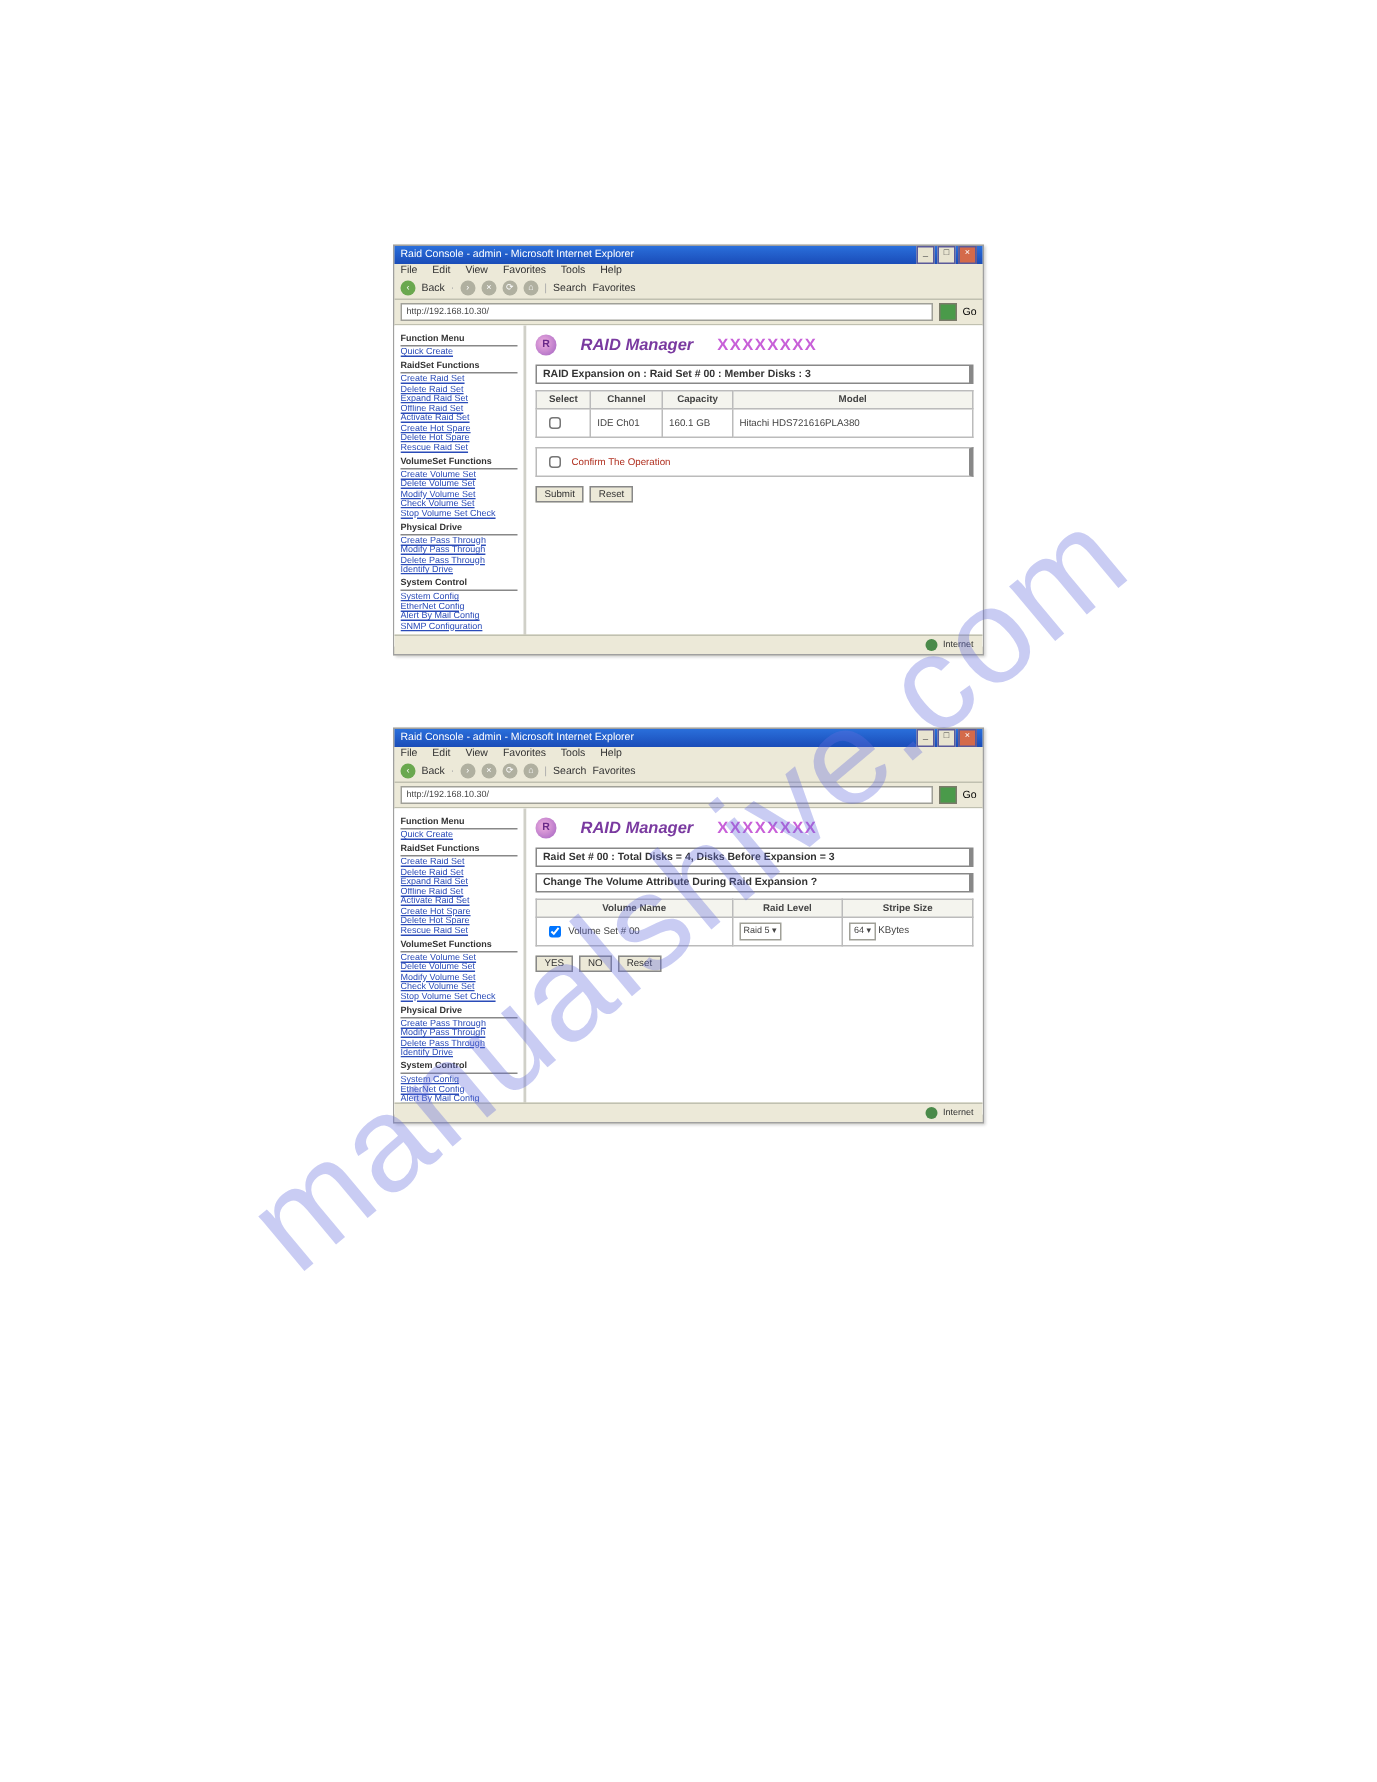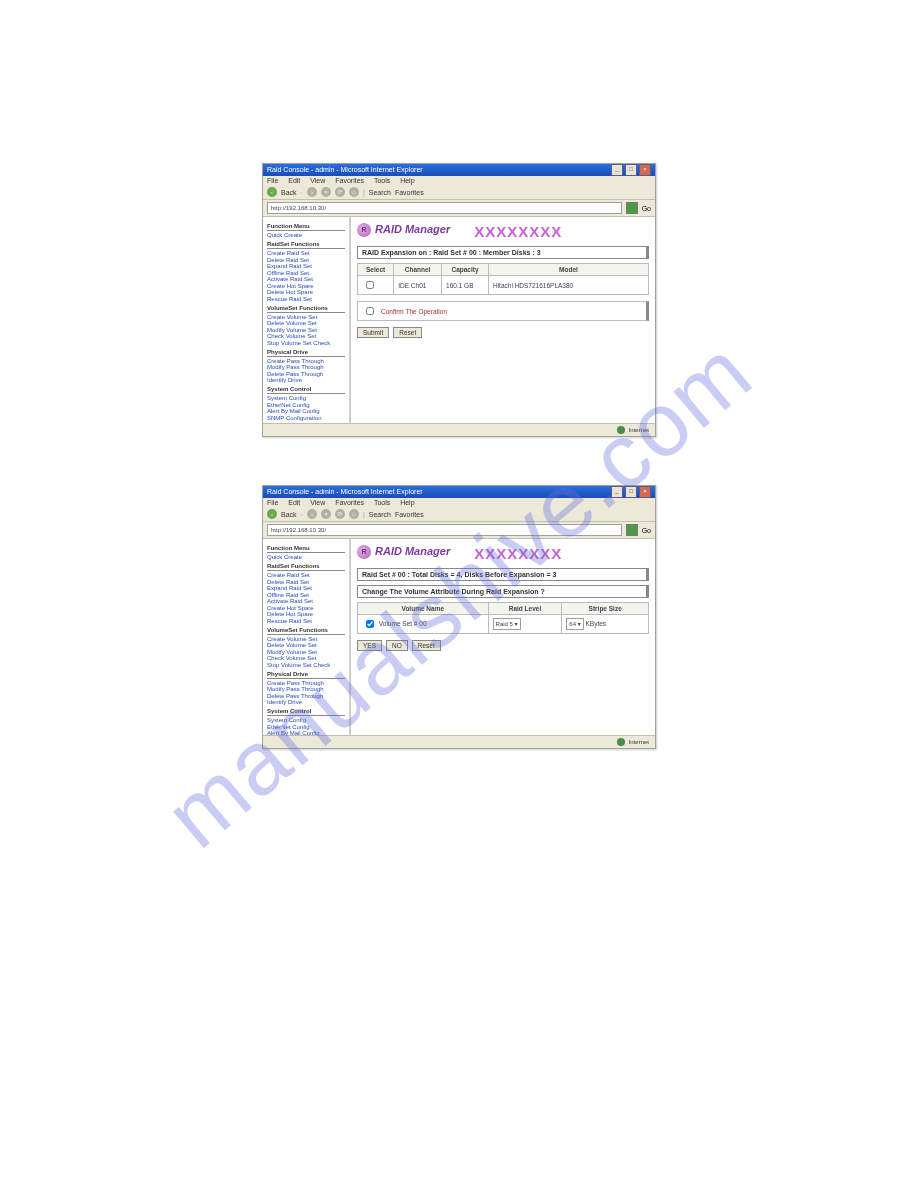--- a/index.html
+++ b/index.html
@@ -141,46 +141,45 @@
     white-space: nowrap;
     overflow: hidden;
   }
   .main {
     flex: 1;
     background: #fff;
     padding: 6px;
   }
   .brand {
     display: flex;
-    align-items: flex-start;
-    gap: 4px;
+    align-items: center;
+    gap: 16px;
     margin-bottom: 6px;
   }
   .brand .logo {
     width: 14px; height: 14px;
     border-radius: 50%;
     background: radial-gradient(circle at 40% 40%, #f0b0e0, #a060c0);
     font-size: 7px;
     color: #6a2a8a;
     text-align: center;
     line-height: 14px;
     font-weight: bold;
   }
   .brand .title {
     font-size: 11px;
     font-weight: bold;
     font-style: italic;
     color: #7a3aa0;
   }
   .brand .xpat {
-    font-size: 15px;
+    font-size: 11px;
     font-weight: bold;
     color: #c860d8;
     letter-spacing: 1px;
-    margin-left: 20px;
   }
   .panel-title {
     border: 1px solid #888;
     border-right: 3px solid #888;
     padding: 2px 4px;
     font-size: 7px;
     font-weight: bold;
     color: #333;
     margin-bottom: 4px;
   }

